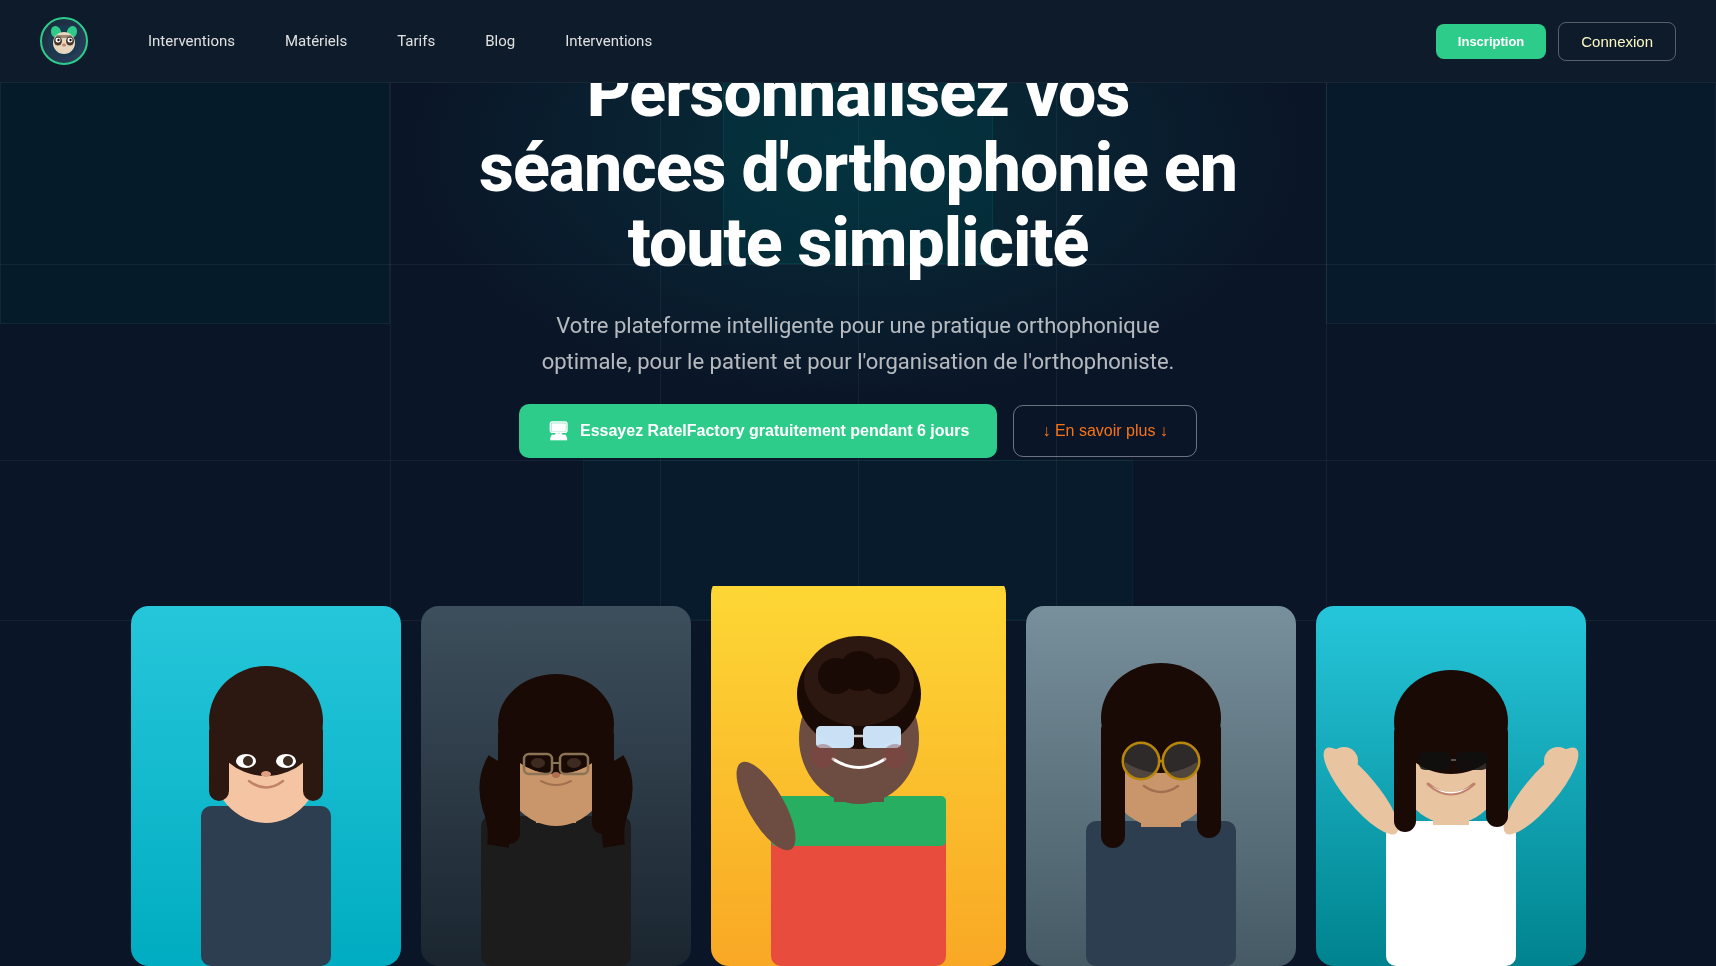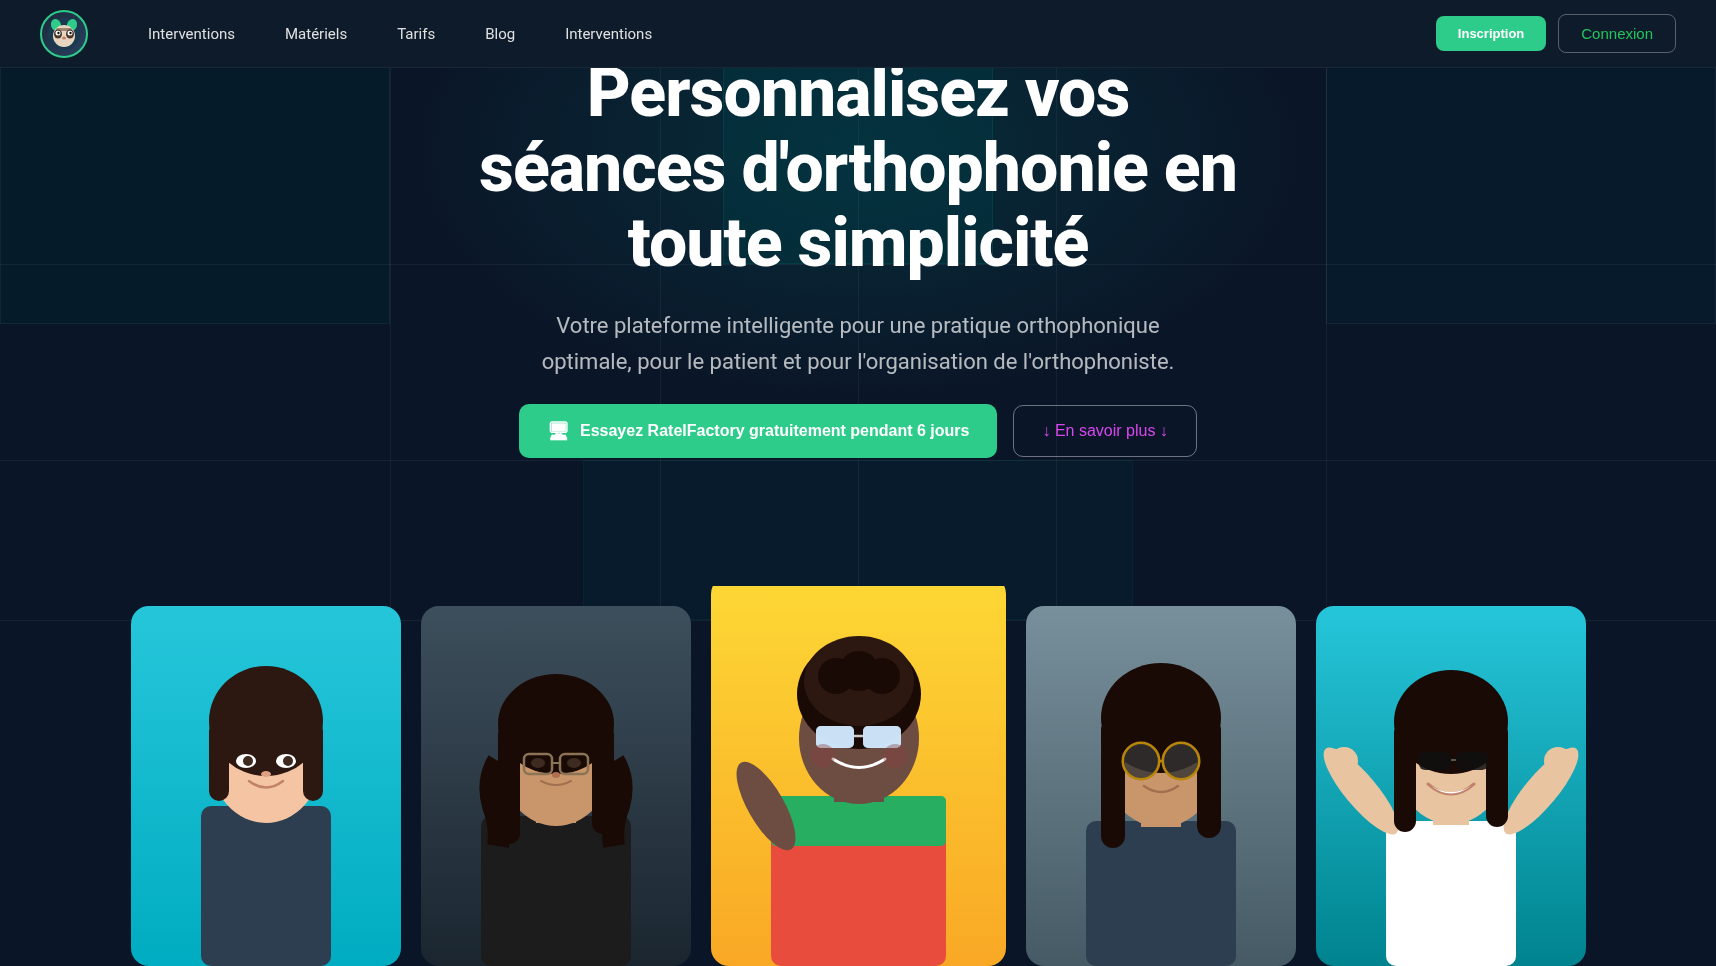--- a/index.html
+++ b/index.html
@@ -12,21 +12,21 @@
       min-height: 966px;
       overflow-x: hidden;
     }
 
     
     nav {
       position: fixed;
       top: 0;
       left: 0;
       right: 0;
-      height: 68px;
+      height: 83px;
       background: #0d1b2a;
       display: flex;
       align-items: center;
       padding: 0 40px;
       z-index: 100;
       border-bottom: 1px solid rgba(255,255,255,0.05);
     }
 
     .nav-logo {
       display: flex;
@@ -71,21 +71,21 @@
       border: none;
       padding: 10px 22px;
       border-radius: 8px;
       font-size: 13px;
       font-weight: 600;
       cursor: pointer;
     }
 
     .btn-connexion {
       background: transparent;
-      color: #22c55e;
+      color: #fef9c3;
       border: 1.5px solid rgba(255,255,255,0.3);
       padding: 10px 22px;
       border-radius: 8px;
       font-size: 15px;
       font-weight: 500;
       cursor: pointer;
     }
 
     
     .hero {
@@ -232,21 +232,21 @@
       font-size: 16px;
       font-weight: 600;
       cursor: pointer;
       display: flex;
       align-items: center;
       gap: 10px;
     }
 
     .btn-secondary {
       background: transparent;
-      color: #d946ef;
+      color: #f97316;
       border: 1.5px solid rgba(255,255,255,0.4);
       padding: 16px 28px;
       border-radius: 10px;
       font-size: 16px;
       font-weight: 500;
       cursor: pointer;
       display: flex;
       align-items: center;
       gap: 10px;
     }

